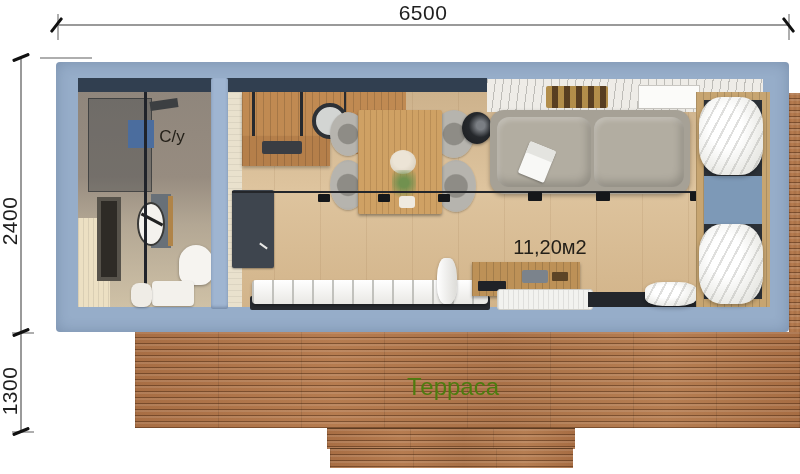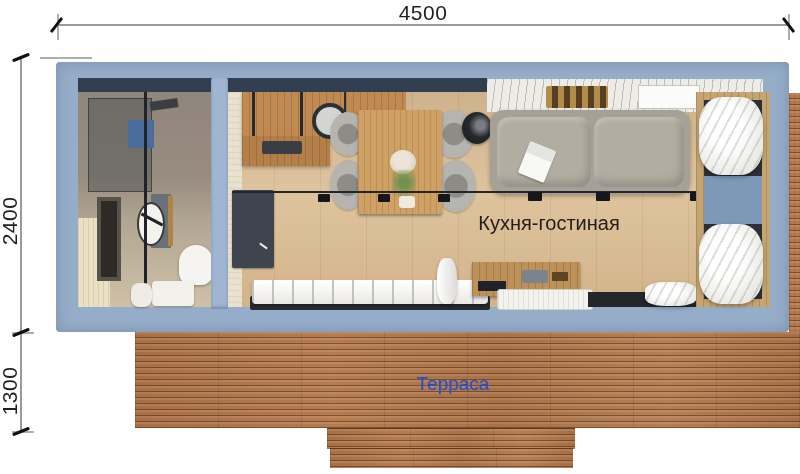--- a/index.html
+++ b/index.html
@@ -53,21 +53,21 @@
   .duvet::after{content:"";position:absolute;inset:0;border-radius:35%;
     background:repeating-linear-gradient(118deg, rgba(150,150,145,0.30) 0 2px, transparent 2px 9px);}
   .cushion-strip{background-color:#f4f3f0;background-image:
       repeating-linear-gradient(90deg, rgba(185,185,180,0.85) 0 2px, transparent 2px 20px),
       linear-gradient(180deg,#ffffff,#e9e8e4);
     border-radius:4px;box-shadow:0 2px 3px rgba(0,0,0,0.3);}
   .ac{background-color:#f2f2ef;border:1px solid #d0cfc9;border-radius:3px;
     background-image:repeating-linear-gradient(90deg, rgba(0,0,0,0.08) 0 1px, transparent 1px 5px);}
   .room-label{font-size:20px;text-align:center;color:#242019;}
   .room-label.small{font-size:17px;}
-  .room-label.terr{font-size:19px;color:#1d4ed8;}
+  .room-label.terr{font-size:24px;color:#4d7c0f;}
 </style>
 </head>
 <body>
 
 <div id="canvas">
 
   <div class="abs deck" style="left:135px;top:332px;width:665px;height:96px;"></div>
   <div class="abs deck step" style="left:327px;top:428px;width:248px;height:20px;"></div>
   <div class="abs deck step" style="left:330px;top:448px;width:243px;height:19px;"></div>
   <div class="abs deck" style="left:789px;top:93px;width:11px;height:239px;"></div>
@@ -142,29 +142,30 @@
   <div class="abs ac" style="left:497px;top:289px;width:94px;height:19px;"></div>
   <div class="abs" style="left:588px;top:292px;width:172px;height:15px;background:#23262b;"></div>
   <div class="abs duvet" style="left:645px;top:282px;width:52px;height:24px;"></div>
 
   <div class="abs wood-v" style="left:696px;top:92px;width:74px;height:215px;background-color:#c7a571;"></div>
   <div class="abs" style="left:704px;top:100px;width:58px;height:199px;background:#2c3137;"></div>
   <div class="abs" style="left:704px;top:176px;width:58px;height:48px;background:#7d99b7;"></div>
   <div class="abs duvet" style="left:699px;top:97px;width:64px;height:78px;"></div>
   <div class="abs duvet" style="left:699px;top:224px;width:64px;height:80px;"></div>
 
-  <div class="abs room-label" style="left:449px;top:212px;width:200px;">Кухня-гостиная</div>
+  <div class="abs room-label small" style="left:132px;top:127px;width:80px;">С/у</div>
+  <div class="abs room-label" style="left:450px;top:236px;width:200px;">11,20м2</div>
   <div class="abs room-label terr" style="left:378px;top:373px;width:150px;">Терраса</div>
 
   <div class="abs dim-ext" style="left:57px;top:14px;width:1.5px;height:26px;"></div>
   <div class="abs dim-ext" style="left:788px;top:14px;width:1.5px;height:26px;"></div>
   <div class="abs dim-line" style="left:57px;top:24px;width:732px;height:2px;"></div>
   <div class="abs dim-tick" style="left:55px;top:16px;width:3px;height:18px;transform:rotate(38deg);"></div>
   <div class="abs dim-tick" style="left:787px;top:16px;width:3px;height:18px;transform:rotate(-38deg);"></div>
-  <div class="abs dim-text" style="left:57px;top:1px;width:732px;">4500</div>
+  <div class="abs dim-text" style="left:57px;top:1px;width:732px;">6500</div>
 
   <div class="abs dim-line" style="left:20px;top:58px;width:1.5px;height:374px;"></div>
   <div class="abs dim-ext" style="left:40px;top:57px;width:52px;height:1.5px;"></div>
   <div class="abs dim-ext" style="left:12px;top:332px;width:22px;height:1.5px;"></div>
   <div class="abs dim-ext" style="left:12px;top:431px;width:22px;height:1.5px;"></div>
   <div class="abs dim-tick" style="left:12px;top:56px;width:18px;height:3px;transform:rotate(-22deg);"></div>
   <div class="abs dim-tick" style="left:12px;top:331px;width:18px;height:3px;transform:rotate(-22deg);"></div>
   <div class="abs dim-tick" style="left:12px;top:430px;width:18px;height:3px;transform:rotate(-22deg);"></div>
   <div class="abs dim-text dim-text-v" style="left:-50px;top:209px;width:120px;">2400</div>
   <div class="abs dim-text dim-text-v" style="left:-50px;top:379px;width:120px;">1300</div>

